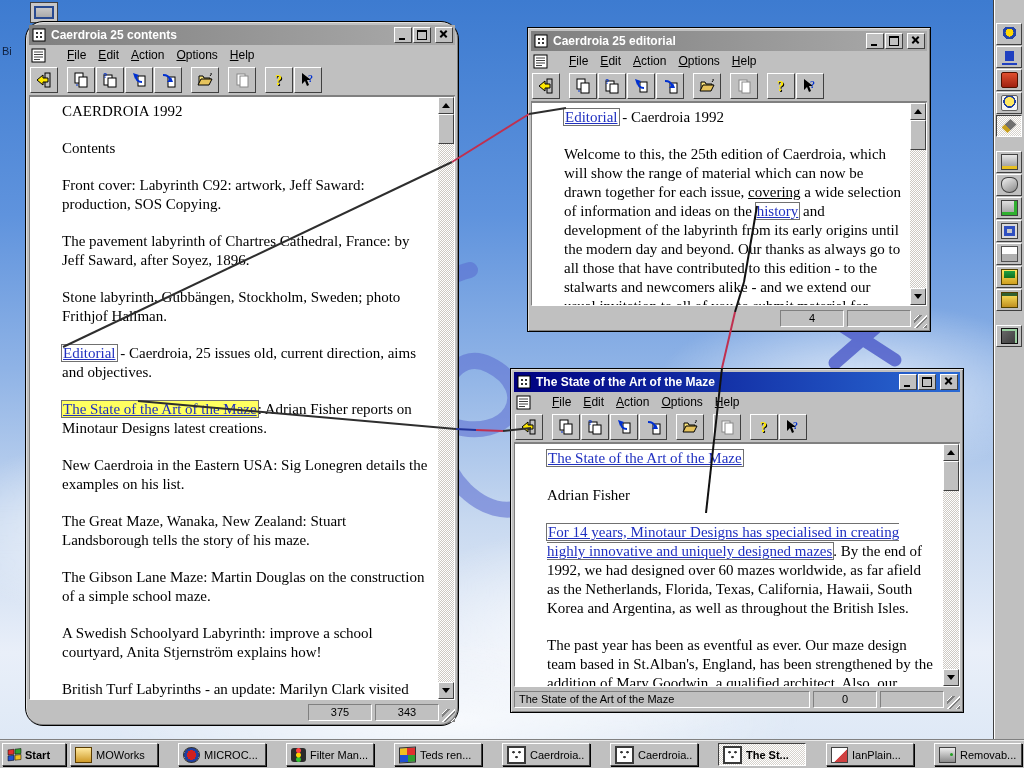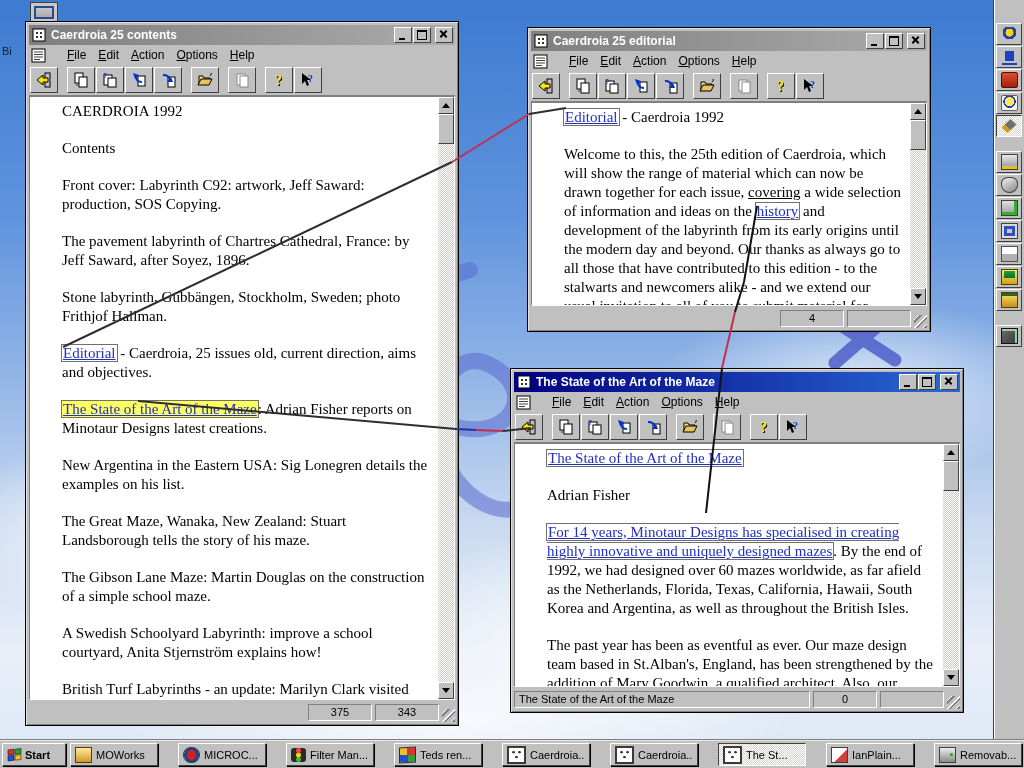--- a/index.html
+++ b/index.html
@@ -61,21 +61,21 @@
   .grip{width:13px;height:13px;align-self:flex-end;flex:none;
     background:repeating-linear-gradient(135deg,transparent 0 3px,#fff 3px 4px,#808080 4px 6px);}
   
   #taskbar{position:absolute;left:0;bottom:0;width:1024px;height:27px;background:#c0c0c0;
     border-top:1px solid #e8e8e8;box-shadow:0 -1px 0 #808080;display:flex;align-items:center;
     padding:0 2px;z-index:40;gap:4px;}
   .taskbtn,#start-button{height:21px;background:#c0c0c0;border:1px solid;border-color:#fff #404040 #404040 #fff;
     box-shadow:1px 1px 0 #000;display:flex;align-items:center;font-size:11px;padding:0 4px;flex:none;}
   #start-button{font-weight:bold;gap:3px;width:54px;}
   .taskbtn{width:78px;overflow:hidden;white-space:nowrap;}
-  .taskbtn.active{border-color:#404040 #fff #fff #404040;box-shadow:none;font-weight:normal;
+  .taskbtn.active{border-color:#404040 #fff #fff #404040;box-shadow:none;font-weight:bold;
     background:conic-gradient(#fff 0 25%,#d6d2cc 0 50%,#fff 0 75%,#d6d2cc 0);background-size:2px 2px;text-align:center;}
   .tblabel{overflow:hidden;text-overflow:clip;white-space:nowrap;}
   .ti{width:15px;height:14px;display:inline-block;margin-right:4px;flex:none;}
   .folder-icon{background:linear-gradient(180deg,#ffe9a0,#cf9a28);border:1px solid #5a3c00;}
   .app-red-icon{background:radial-gradient(circle at 50% 50%,#d02020 0 45%,#2040a0 46% 70%,#e8e8e8 71%);border-radius:50%;border:1px solid #303030;}
   .traffic-light-icon{background-color:#2a2a2a;border-radius:3px;
     background-image:radial-gradient(circle at 50% 18%,#ff4040 0 2px,transparent 3px),
       radial-gradient(circle at 50% 50%,#ffd000 0 2px,transparent 3px),
       radial-gradient(circle at 50% 82%,#30c030 0 2px,transparent 3px);}
   .windows-flag-icon{background:conic-gradient(#e03030 0 25%,#30a030 0 50%,#2050d0 0 75%,#f0c020 0);
@@ -110,21 +110,21 @@
   .monitor-icon{background:#c8c8c8;border:1px solid #404040;box-shadow:inset 0 0 0 2px #dadada,inset 0 0 0 5px #3050c0;}
   .paper-tray-icon{background:linear-gradient(#fff 50%,#b0b0b0 51%);border:1px solid #505050;}
   .inbox-green-icon{background:linear-gradient(#20a040,#107020) 50% 20%/11px 7px no-repeat,linear-gradient(#ffe860,#d0a020);border:1px solid #504000;}
   .inbox-yellow-icon{background:linear-gradient(#ffe860,#c09020);border:1px solid #504000;box-shadow:inset 0 3px 0 #306030;}
   .floppy-icon{background:linear-gradient(135deg,#6a6a6a,#3a3a3a);border:1px solid #101010;box-shadow:inset -2px 2px 0 #9ad0a0;}
   
   #mini-desktop-icon{position:absolute;left:30px;top:2px;width:26px;height:19px;z-index:2;
     background:linear-gradient(#d8d8d8,#9a9a9a);border:1px solid #404040;box-shadow:inset 0 0 0 3px #c8c8c8,inset 0 0 0 5px #284a90;}
   #bi-label{position:absolute;left:2px;top:45px;z-index:2;font-size:11px;color:#10203f;}
   #link-lines{position:absolute;left:0;top:0;z-index:20;pointer-events:none;}
-  #win-contents{z-index:5;}  #win-editorial{z-index:6;}  #win-maze{z-index:7;}
+  #win-contents{z-index:5;border-radius:18px;}  #win-editorial{z-index:6;}  #win-maze{z-index:7;}
 </style>
 </head>
 <body>
 
 <div id="desktop">
   <div class="cloud" style="left:-60px;top:430px;width:420px;height:200px;background:radial-gradient(ellipse,rgba(255,255,255,.85),transparent 70%);"></div>
   <div class="cloud" style="left:380px;top:520px;width:480px;height:220px;background:radial-gradient(ellipse,rgba(255,255,255,.8),transparent 70%);"></div>
   <div class="cloud" style="left:650px;top:300px;width:420px;height:180px;background:radial-gradient(ellipse,rgba(255,255,255,.7),transparent 70%);"></div>
   <div class="cloud" style="left:100px;top:640px;width:700px;height:160px;background:radial-gradient(ellipse,rgba(255,255,255,.75),transparent 70%);"></div>
   <svg class="wallpaper-art" width="1024" height="741">
@@ -232,21 +232,21 @@
 </div>
   <div class="body-row">
     <div class="text-area">
         <p><span>CAERDROIA 1992</span></p>
         <p><span>Contents</span></p>
         <p><span>Front cover: Labyrinth C92: artwork, Jeff Saward: production, SOS Copying.</span></p>
         <p><span>The pavement labyrinth of Chartres Cathedral, France: by Jeff Saward, after Soyez, 1896.</span></p>
         <p><span>Stone labyrinth, Gubbängen, Stockholm, Sweden; photo Frithjof Hallman.</span></p>
         <p><span class="link">Editorial</span><span> - Caerdroia, 25 issues old, current direction, aims and objectives.</span></p>
         <p><span class="link hl">The State of the Art of the Maze</span><span>: Adrian Fisher reports on Minotaur Designs latest creations.</span></p>
-        <p><span>New Argentina in the Eastern USA: Sig Lonegren details the examples on his list.</span></p>
+        <p><span>New Caerdroia in the Eastern USA: Sig Lonegren details the examples on his list.</span></p>
         <p><span>The Great Maze, Wanaka, New Zealand: Stuart Landsborough tells the story of his maze.</span></p>
         <p><span>The Gibson Lane Maze: Martin Douglas on the construction of a simple school maze.</span></p>
         <p><span>A Swedish Schoolyard Labyrinth: improve a school courtyard, Anita Stjernström explains how!</span></p>
         <p><span>British Turf Labyrinths - an update: Marilyn Clark visited</span></p>
       </div>
     <div class="vscroll">
       <div class="sb-btn sb-up">
           <span></span>
         </div>
       <div class="sb-thumb"></div>

